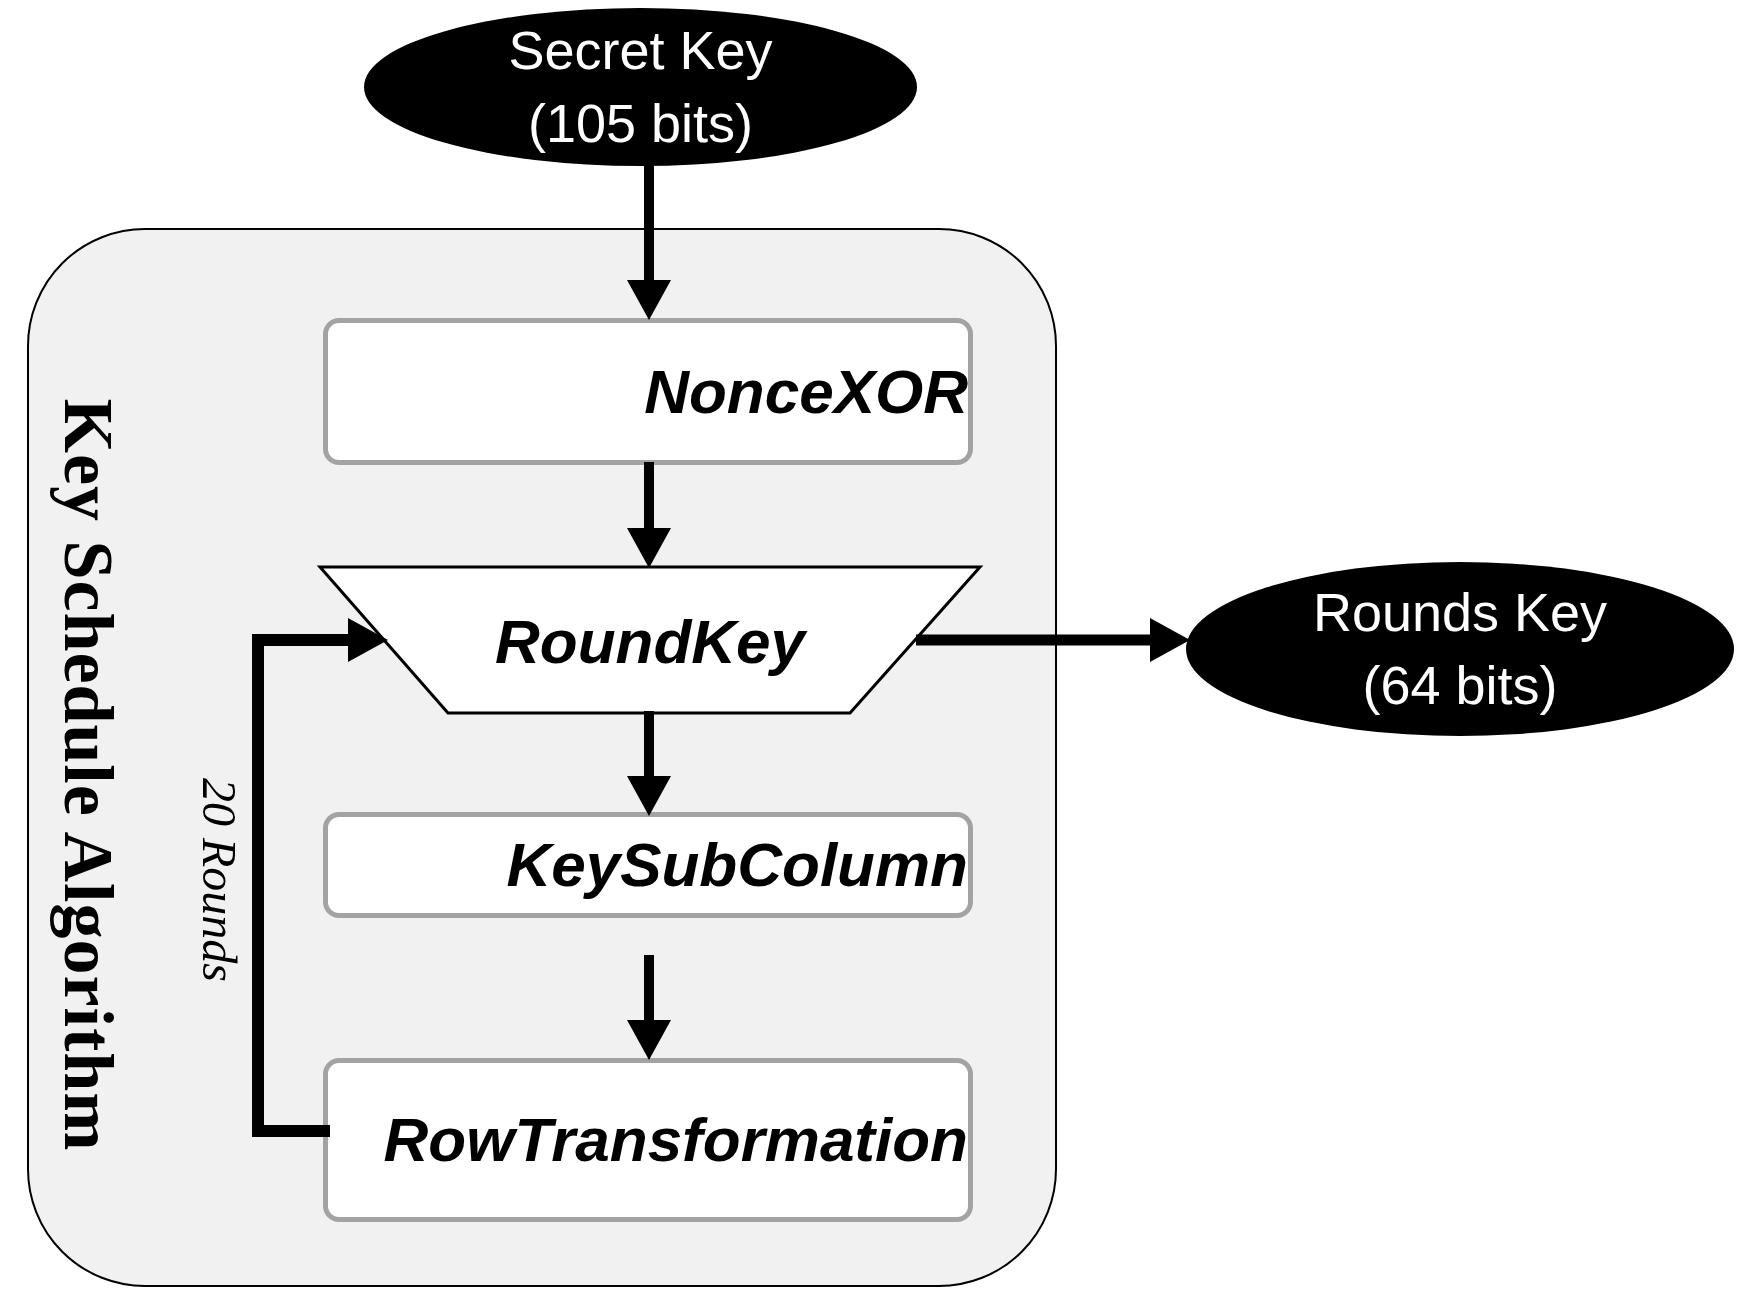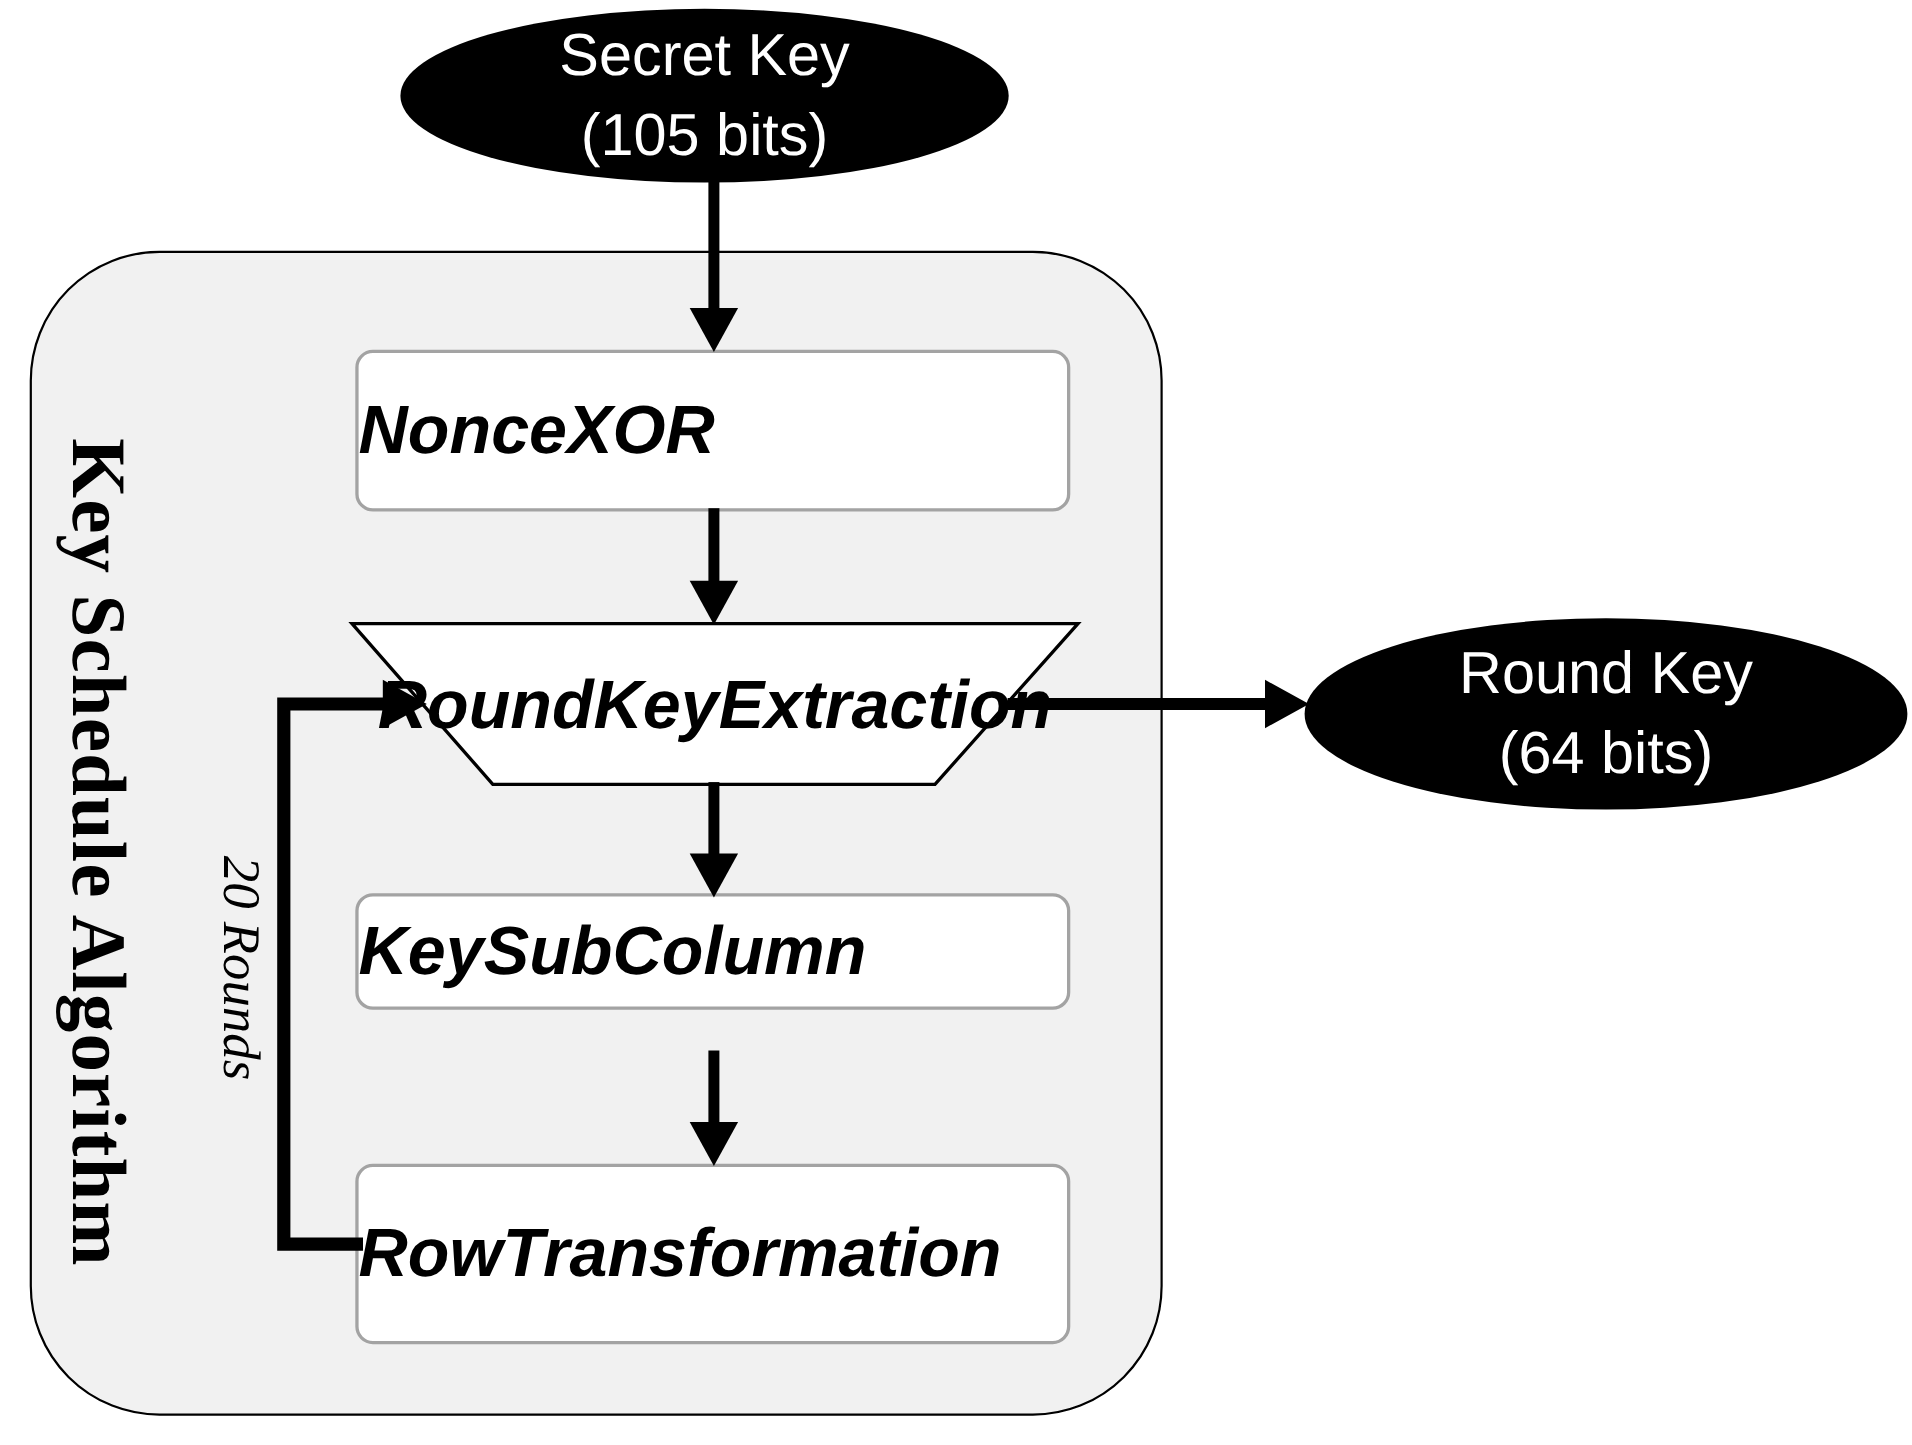--- a/index.html
+++ b/index.html
@@ -20,23 +20,23 @@
     border-radius:50%;
     display:flex; flex-direction:column; align-items:center; justify-content:center;
     text-align:center;
     font:400 54px/1.36 "Liberation Sans", sans-serif;
   }
   .terminal-secret  { left:364px; top:8px;    width:553px; height:158px; }
   .terminal-roundkey{ left:1186px; top:562px; width:548px; height:174px; }
   
   .pbox {
     position:absolute; left:323px; width:650px; z-index:2;
-    background:#ffffff; border:3px solid #a3a3a3; border-radius:16px;
+    background:#ffffff; border:5px solid #a3a3a3; border-radius:16px;
     box-sizing:border-box;
-    display:flex; align-items:center; justify-content:flex-start;
+    display:flex; align-items:center; justify-content:flex-end;
     font:italic 700 62px/1 "Liberation Sans", sans-serif;
   }
   .pbox-nonce  { top:318px;  height:147px; }
   .pbox-keysub { top:812px;  height:106px; }
   .pbox-rowtr  { top:1058px; height:164px; }
   
   .side-title {
     position:absolute; left:88px; top:775px; z-index:2;
     transform:translate(-50%,-50%) rotate(90deg);
     white-space:nowrap;
@@ -69,21 +69,21 @@
   <div class="ksa"></div>
 
   <div class="side-title">Key Schedule Algorithm</div>
 
   <div class="terminal terminal-secret">
     <span>Secret Key</span>
     <span>(105 bits)</span>
   </div>
 
   <div class="terminal terminal-roundkey">
-    <span>Round Key</span>
+    <span>Rounds Key</span>
     <span>(64 bits)</span>
   </div>
 
   <div class="pbox pbox-nonce">
     <span>NonceXOR</span>
   </div>
   <div class="pbox pbox-keysub">
     <span>KeySubColumn</span>
   </div>
   <div class="pbox pbox-rowtr">
@@ -120,18 +120,17 @@
     </g>
 
     <g stroke="#000000" fill="#000000">
       <polyline points="330,1131 258,1131 258,640 350,640" fill="none" stroke-width="12" stroke-linejoin="miter"></polyline>
       <polygon points="388,640 348,618 348,662" stroke="none"></polygon>
     </g>
   </svg>
 
   <div class="trap-label">
     <span>RoundKey</span>
-    <span>Extraction</span>
   </div>
 
   <div class="rounds-label">20 Rounds</div>
 
 </div>
 
 </body></html>

